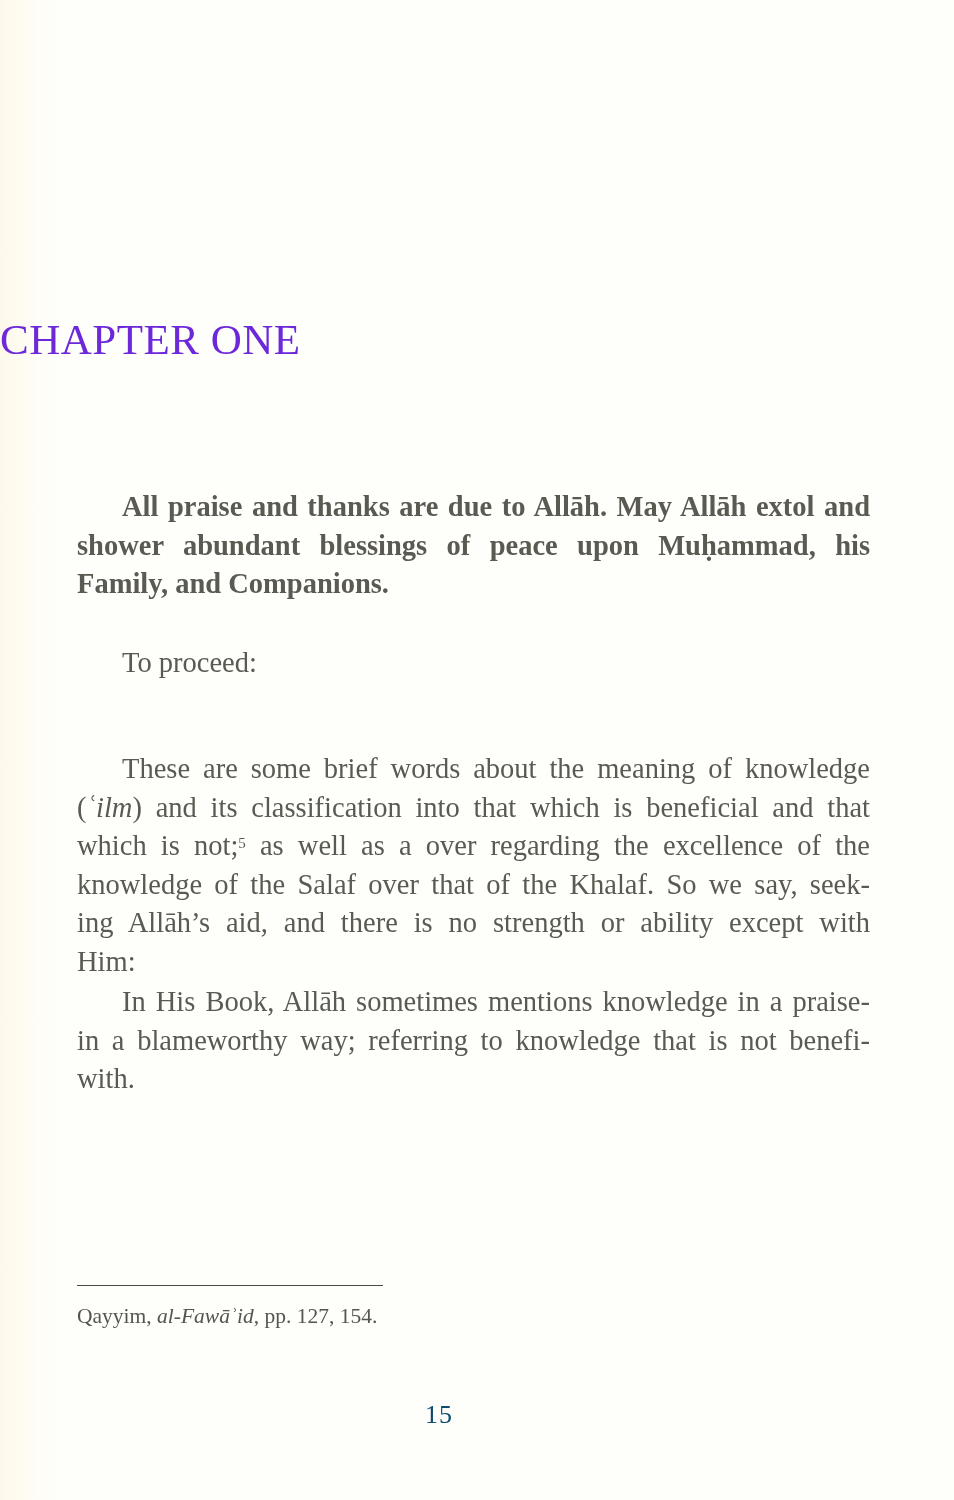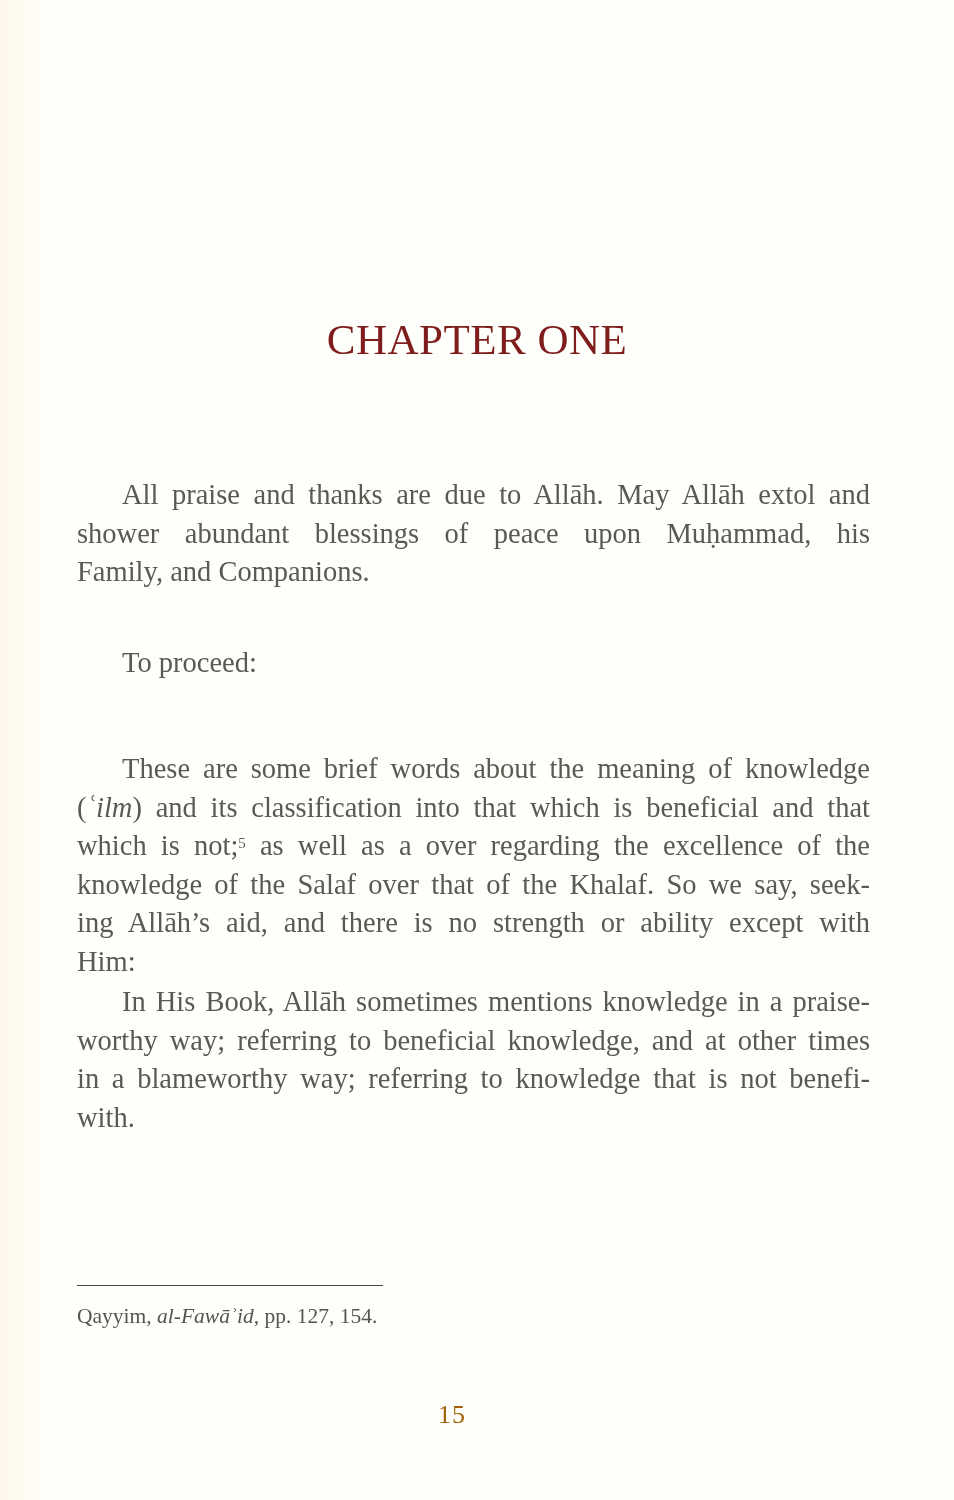--- a/index.html
+++ b/index.html
@@ -19,24 +19,24 @@
       position: absolute;
       left: 0; top: 0;
       width: 60px; height: 1500px;
       background: linear-gradient(to right, #fdf8ea 0%, #fefdf6 60%, rgba(254,254,251,0) 100%);
     }
     .chapter-title {
       position: absolute;
       left: 0;
       width: 954px;
       top: 312px;
-      text-align: center;
+      text-align: left;
       font-size: 43px;
       letter-spacing: 0.5px;
-      color: #7f1d1d;
+      color: #6d28d9;
       line-height: 56px;
       font-weight: normal;
       margin: 0;
     }
     .text-block {
       position: absolute;
       left: 77px;
       width: 793px;
     }
     .line {
@@ -54,21 +54,21 @@
     }
     .line.indent {
       padding-left: 45px;
     }
     sup {
       font-size: 15px;
       vertical-align: top;
       position: relative;
       top: -3px;
     }
-    .para1 { top: 476px; }
+    .para1 { top: 488px; font-weight: bold; }
     .para2 { top: 644px; }
     .para3 { top: 750px; }
     .para4 { top: 983px; }
     .footnote-rule {
       position: absolute;
       left: 77px;
       top: 1285px;
       width: 306px;
       height: 0;
       border-top: 1.5px solid #4a4a44;
@@ -95,22 +95,21 @@
       top: -2px;
     }
     .page-number {
       position: absolute;
       left: 0;
       width: 878px;
       top: 1400px;
       text-align: center;
       font-size: 26px;
       letter-spacing: 1px;
-      color: #a16207;
-      padding-left: 13px;
+      color: #0c4a6e;
     }
     i { font-style: italic; }
   </style>
 </head>
 <body>
 
 <div class="page-edge"></div>
 
 <h1 class="chapter-title">CHAPTER ONE</h1>
 
@@ -128,21 +127,20 @@
   <span class="line indent">These are some brief words about the meaning of knowledge</span>
   <span class="line"><span>(</span><i>ʿilm</i><span>) and its classification into that which is beneficial and that</span></span>
   <span class="line"><span>which is not;</span><sup>5</sup><span> as well as a over regarding the excellence of the</span></span>
   <span class="line">knowledge of the Salaf over that of the Khalaf. So we say, seek-</span>
   <span class="line">ing Allāh’s aid, and there is no strength or ability except with</span>
   <span class="line last">Him:</span>
 </div>
 
 <div class="text-block para4">
   <span class="line indent">In His Book, Allāh sometimes mentions knowledge in a praise-</span>
-  <span class="line">worthy way; referring to beneficial knowledge, and at other times</span>
   <span class="line">in a blameworthy way; referring to knowledge that is not benefi-</span>
   <span class="line last">with.</span>
 </div>
 
 <div class="footnote-rule"></div>
 
 <div class="footnote">
   <span class="fline last"><span>Qayyim, </span><i>al-Fawāʾid</i><span>, pp. 127, 154.</span></span>
 </div>
 

